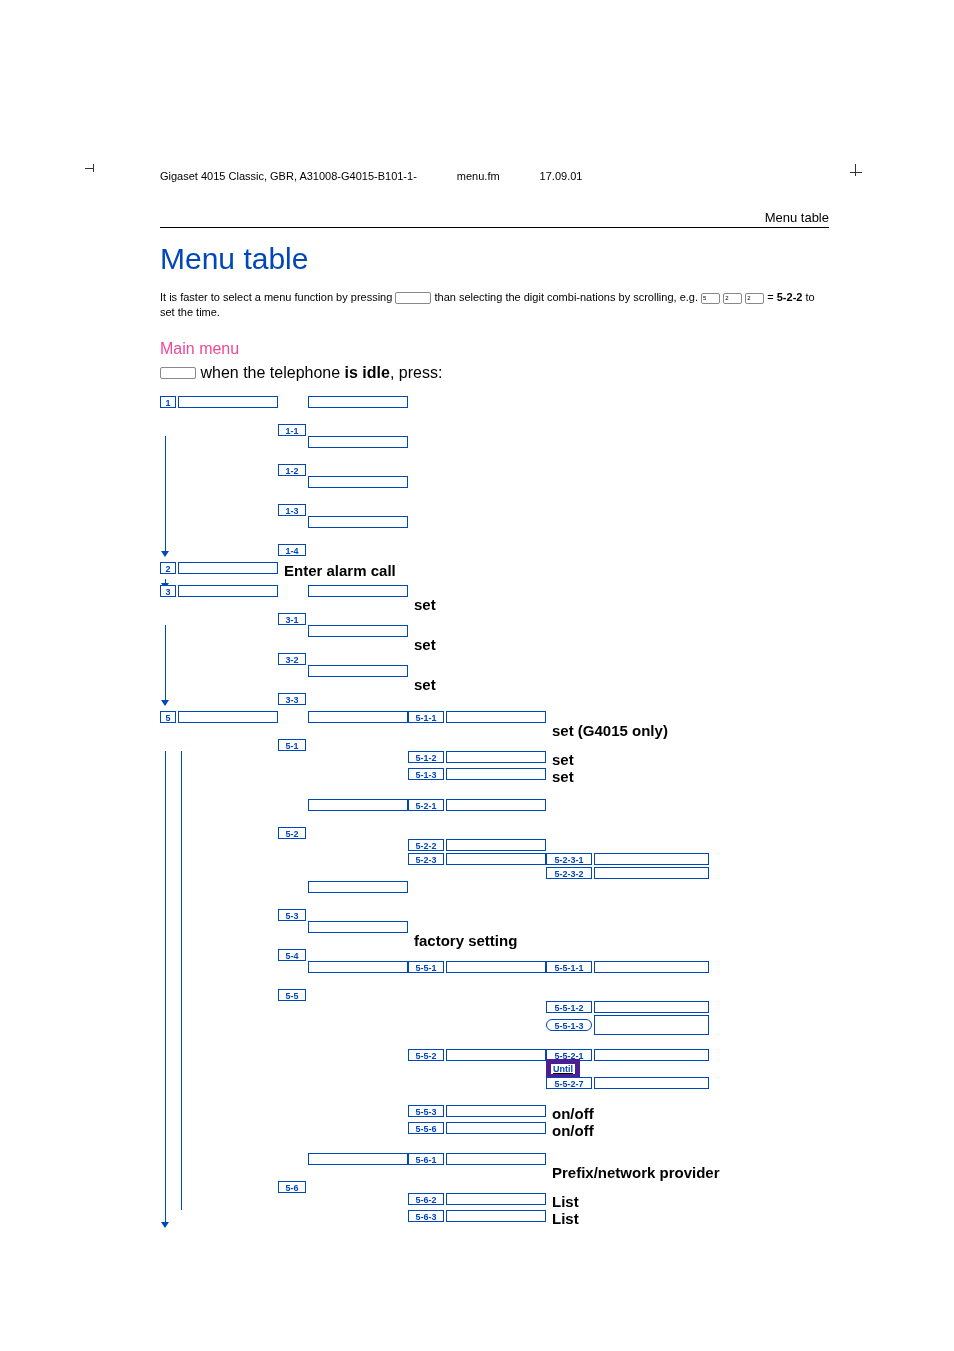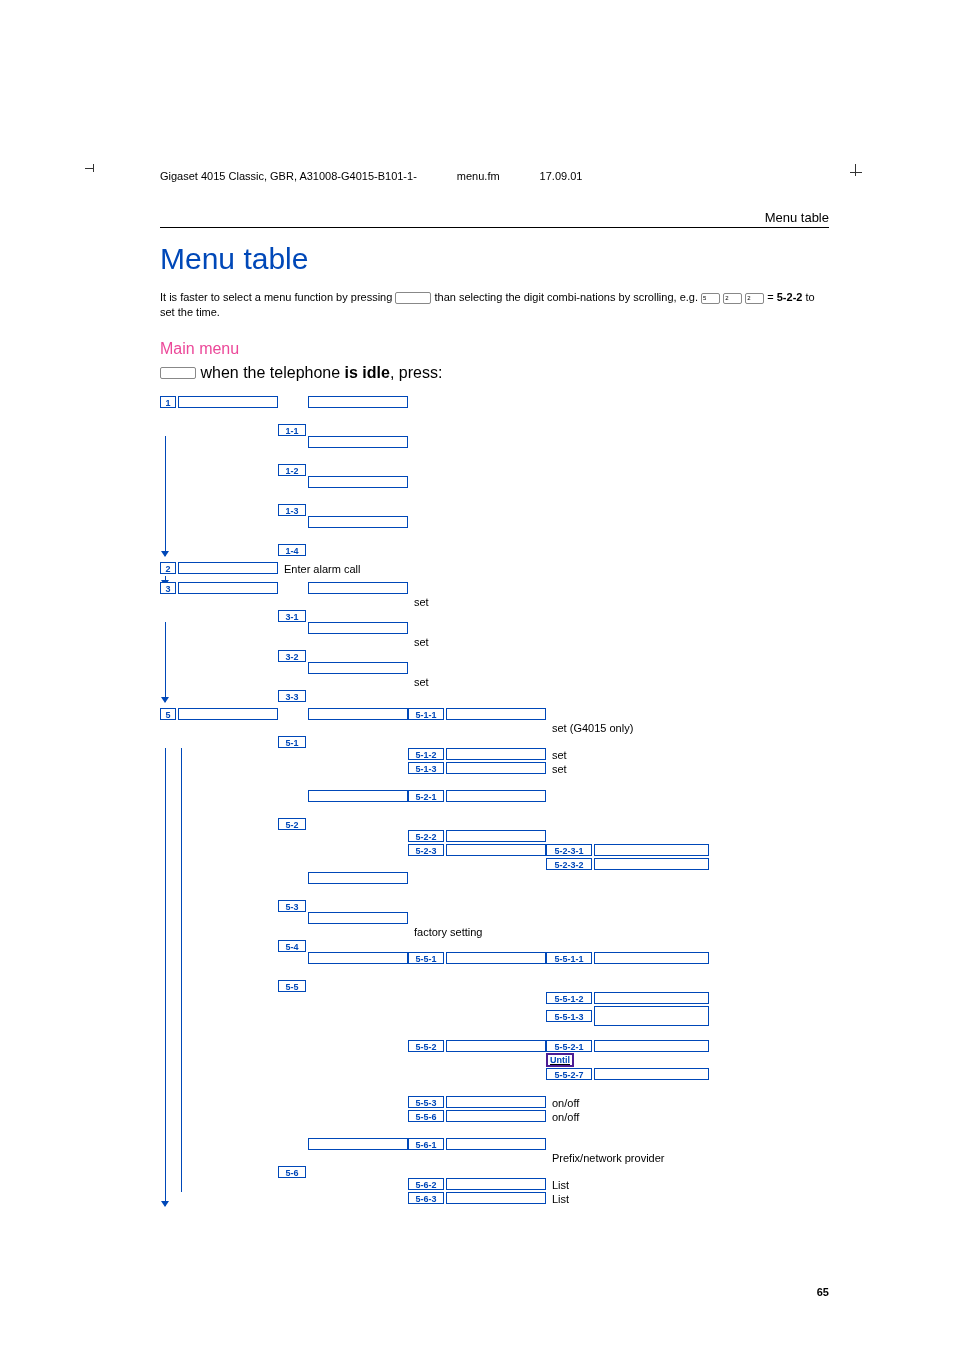--- a/index.html
+++ b/index.html
@@ -86,21 +86,21 @@
     min-height: 14px;
   }
   .col-l1 { width: 18px; flex-shrink: 0; position: relative; }
   .col-l1-body { width: 100px; flex-shrink: 0; position: relative; }
   .col-l2 { width: 30px; flex-shrink: 0; position: relative; }
   .col-l2-body { width: 100px; flex-shrink: 0; position: relative; }
   .col-l3 { width: 38px; flex-shrink: 0; position: relative; }
   .col-l3-body { width: 100px; flex-shrink: 0; position: relative; }
   .col-l4 { width: 48px; flex-shrink: 0; position: relative; text-decoration: underline; }
   .col-l4-body { width: 115px; flex-shrink: 0; position: relative; }
-  .col-desc { flex: 1; font-size: 11px; padding-left: 6px; display:flex; align-items:center; }
+  .col-desc { flex: 1; font-size: 15px; padding-left: 6px; display:flex; align-items:center;font-weight:bold; }
   .box {
     border: 1px solid #0048b8;
     color: #0048b8;
     font-weight: bold;
     font-size: 9px;
     padding: 0 2px;
     height: 12px;
     line-height: 12px;
     display: inline-block;
     box-sizing: border-box;
@@ -130,21 +130,21 @@
     position: absolute;
     left: 1px;
     bottom: -1px;
     width: 0; height: 0;
     border-left: 4px solid transparent;
     border-right: 4px solid transparent;
     border-top: 6px solid #0048b8;
   }
   .gap { height: 6px; }
   .untilbox {
-    border: 2px solid #4c1d95;
+    border: 5px solid #4c1d95;
     color: #0048b8;
     font-weight: bold;
     font-size: 9px;
     height: 12px;
     line-height: 12px;
     width: 46px;
     text-align: left;
     padding: 0 2px;
     box-sizing: border-box;
   }
@@ -476,21 +476,21 @@
       <div class="col-l1">
           <div class="vline"></div>
         </div>
       <div class="col-l1-body">
           <div class="vline" style="left:3px;"></div>
         </div>
       <div class="col-l2"></div>
         <div class="col-l2-body"></div>
       <div class="col-l3"></div>
         <div class="col-l3-body"></div>
-      <div class="col-l4"><span class="box box-l4" style="margin-top:4px;">5-5-1-3</span></div>
+      <div class="col-l4"><span class="box box-l4" style="margin-top:4px;border-radius:6px;">5-5-1-3</span></div>
       <div class="col-l4-body">
           <div class="body-box body-box-l4" style="height:20px;"></div>
         </div>
     </div>
 
     <div class="row gap">
       <div class="col-l1">
           <div class="vline"></div>
         </div>
       <div class="col-l1-body">
@@ -639,15 +639,14 @@
         <div class="col-l2-body"></div>
       <div class="col-l3"><span class="box box-l3">5-6-3</span></div>
       <div class="col-l3-body">
           <div class="body-box"></div>
         </div>
       <div class="col-desc">List</div>
     </div>
 
   </div>
 
-  <div class="pagenum">65</div>
 
 </div>
 
 </body></html>

